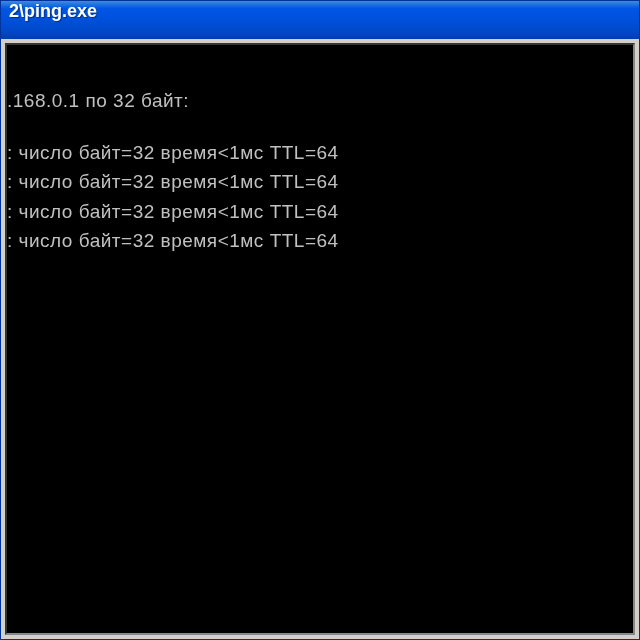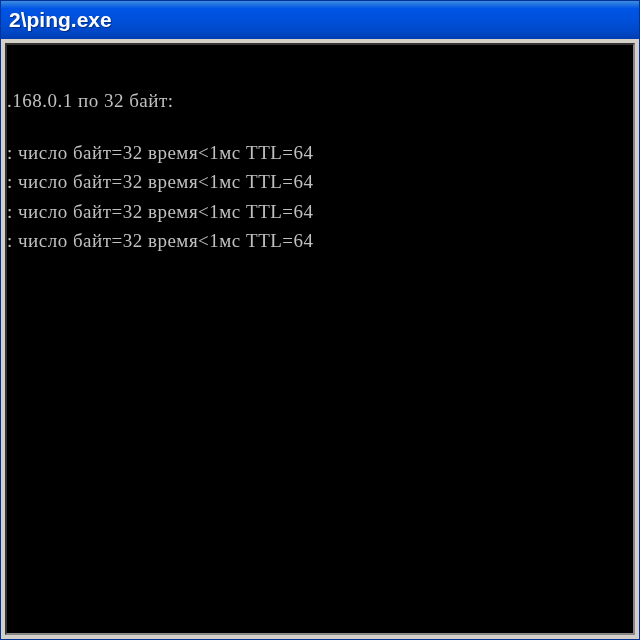--- a/index.html
+++ b/index.html
@@ -16,41 +16,40 @@
       background: #0a246a;
       background: linear-gradient(to bottom, #3c8cde 0%, #0a5bc4 8%, #0a5bc4 92%, #0a246a 100%);
       display: flex;
       flex-direction: column;
       border: 1px solid #003399;
     }
     .titlebar {
       height: 38px;
       background: linear-gradient(to bottom, #3c8cde 0%, #0055e5 20%, #0050da 50%, #0048c8 80%, #003db0 100%);
       display: flex;
-      align-items: center;
       padding: 0 8px;
       color: #fff;
       font-family: Tahoma, sans-serif;
-      font-size: 21px;
+      font-size: 18px;
       font-weight: bold;
       text-shadow: 1px 1px 1px rgba(0,0,0,0.4);
       overflow: hidden;
       white-space: nowrap;
     }
     .console-wrap {
       flex: 1;
       background: #d4d0c8;
       padding: 4px;
     }
     .console {
       width: 100%;
       height: 100%;
       background: #000;
       color: #c0c0c0;
-      font-family: Liberation Serif, serif;
+      font-family: Liberation Sans, sans-serif;
       font-size: 19px;
       line-height: 1.55;
       padding: 12px 0 0 0;
       white-space: pre;
       overflow: hidden;
       border: 2px inset #888;
       letter-spacing: 0.5px;
     }
     .console .header-line {
       margin-bottom: 22px;

